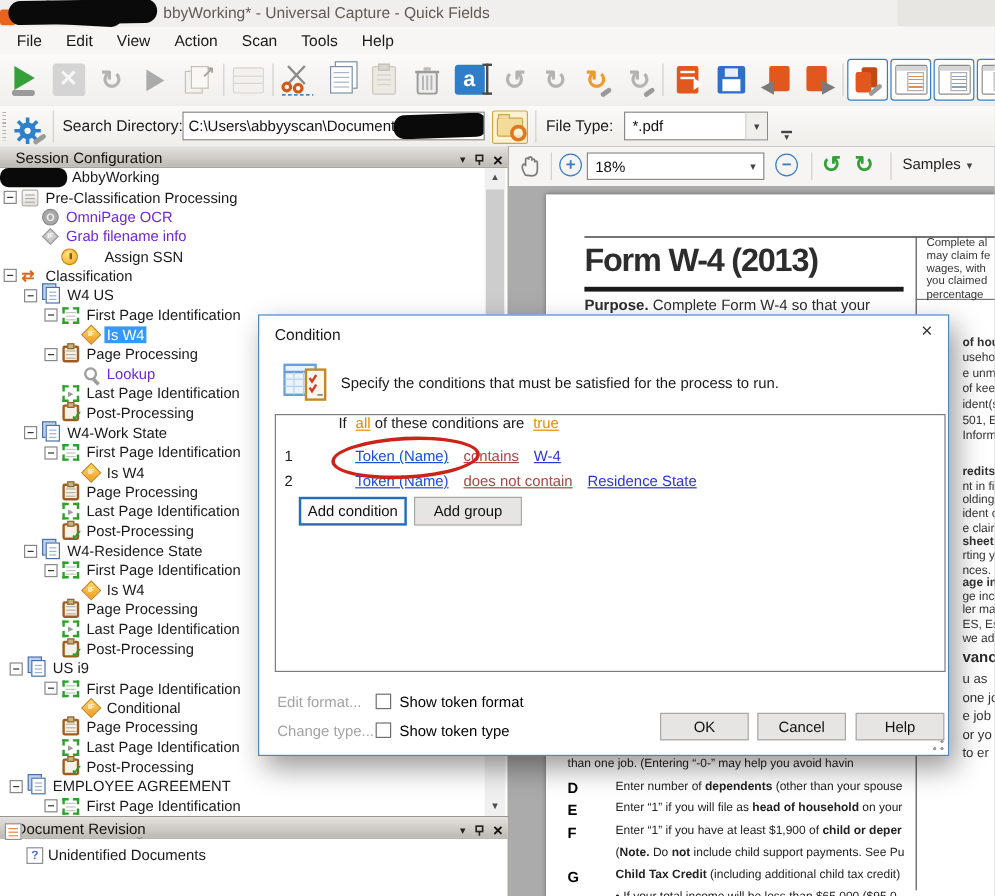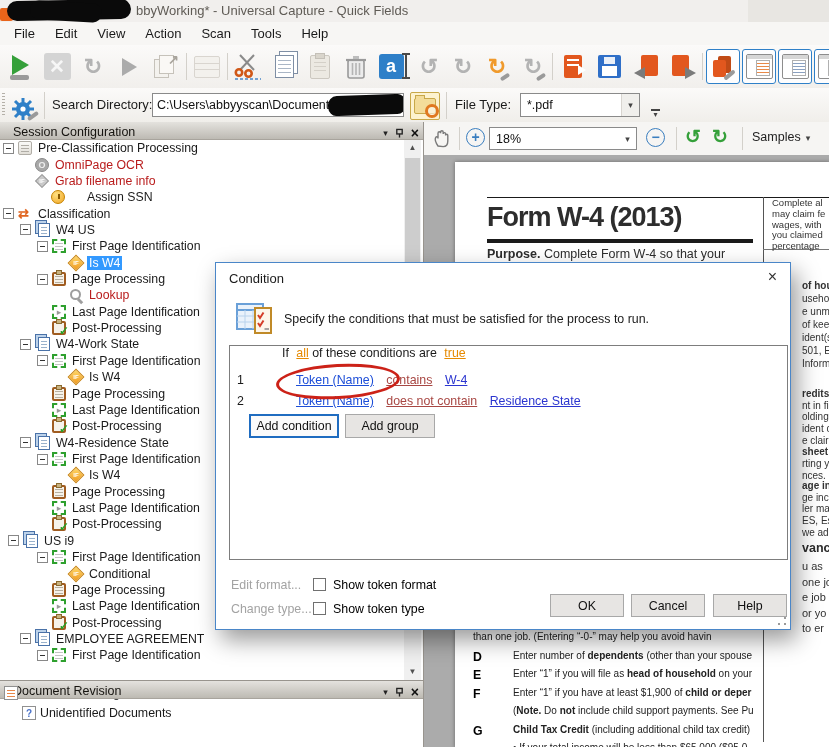--- a/index.html
+++ b/index.html
@@ -85,21 +85,21 @@
 
   
   .left-panel{position:absolute;left:0;top:122px;width:424px;height:558px;background:#fff;border-right:1px solid #98948e;box-sizing:border-box;}
   .panel-header{position:absolute;left:0;top:0;width:100%;height:18px;background:linear-gradient(#e4e2de,#bdbab3);border-bottom:1px solid #a8a49d;display:flex;align-items:flex-end;font-size:12.5px;color:#15130f;padding-left:13px;box-sizing:border-box;}
   .ph-controls{margin-left:auto;display:flex;align-items:center;gap:7px;padding-right:4px;}
   .ph-caret{font-size:9px;color:#222;}
   .ph-close{font-size:14px;font-weight:bold;color:#111;line-height:12px;}
   .tree{position:absolute;left:0;top:18px;width:404px;height:540px;overflow:hidden;background:#fff;}
   .trow{display:flex;align-items:center;height:16.36px;font-size:12.3px;color:#1a1a1a;white-space:nowrap;position:relative;box-sizing:border-box;}
   .trow .lbl{padding:0 2px;}
-  .trow .lbl.gray{color:#b91c1c;}
+  .trow .lbl.gray{color:#6d28d9;}
   .trow .lbl.sel{background:#3399ff;color:#fff;}
   .exp{flex:none;width:9px;height:9px;border:1px solid #888;background:#fff;position:relative;margin-right:4px;box-sizing:content-box;}
   .exp::before{content:"";position:absolute;left:2px;right:2px;top:4px;height:1px;background:#333;}
   .expsp{flex:none;width:15px;height:1px;}
   .blob-root{position:absolute;left:0;top:0;width:56px;height:16px;background:#0a0a0a;border-radius:7px;z-index:5;}
   .ti{position:relative;width:14px;height:14px;flex:none;margin-right:4px;display:inline-block;box-sizing:border-box;}
   .ti-pages{background:linear-gradient(#fafaf8,#e2dfd8);border:1px solid #b0ada6;border-radius:2px;}
   .ti-pages::before{content:"";position:absolute;left:2px;right:2px;top:3px;height:1px;background:#b0ada6;box-shadow:0 3px 0 #b0ada6,0 6px 0 #b0ada6;}
   .ti-ocr{border-radius:50%;background:#a8a8a8;border:1px solid #8a8a8a;}
   .ti-ocr::before{content:"O";position:absolute;left:0;right:0;top:0;text-align:center;font-size:9px;line-height:12px;font-weight:bold;color:#eee;}
@@ -351,20 +351,24 @@
       <span class="ph-controls">
         <span class="ph-caret">▾</span>
         <svg width="9" height="11" viewBox="0 0 10 11">
             <rect x="2" y="1" width="6" height="5" fill="none" stroke="#222" stroke-width="1.5"></rect>
             <line x1="5" y1="6" x2="5" y2="10" stroke="#222" stroke-width="1.5"></line>
           </svg>
         <span class="ph-close">×</span>
       </span>
     </div>
     <div class="tree" id="tree">
+        <div class="trow" style="padding-left: 58px;">
+          <span class="blob-root"></span>
+          <span class="lbl">AbbyWorking</span>
+        </div>
         <div class="trow" style="padding-left: 3px;">
           <span class="exp"></span>
           <span class="ti ti-pages"></span>
           <span class="lbl">Pre-Classification Processing</span>
         </div>
         <div class="trow" style="padding-left: 20px;">
           <span class="expsp"></span>
           <span class="ti ti-ocr"></span>
           <span class="lbl gray">OmniPage OCR</span>
         </div>
@@ -501,21 +505,21 @@
         <div class="trow" style="padding-left: 37px;">
           <span class="expsp"></span>
           <span class="ti ti-lastpage"></span>
           <span class="lbl">Last Page Identification</span>
         </div>
         <div class="trow" style="padding-left: 37px;">
           <span class="expsp"></span>
           <span class="ti ti-post"></span>
           <span class="lbl">Post-Processing</span>
         </div>
-        <div class="trow" style="padding-left: 20px;">
+        <div class="trow" style="padding-left: 8px;">
           <span class="exp"></span>
           <span class="ti ti-docsblue"></span>
           <span class="lbl">EMPLOYEE AGREEMENT</span>
         </div>
         <div class="trow" style="padding-left: 37px;">
           <span class="exp"></span>
           <span class="ti ti-firstpage"></span>
           <span class="lbl">First Page Identification</span>
         </div>
       </div>

